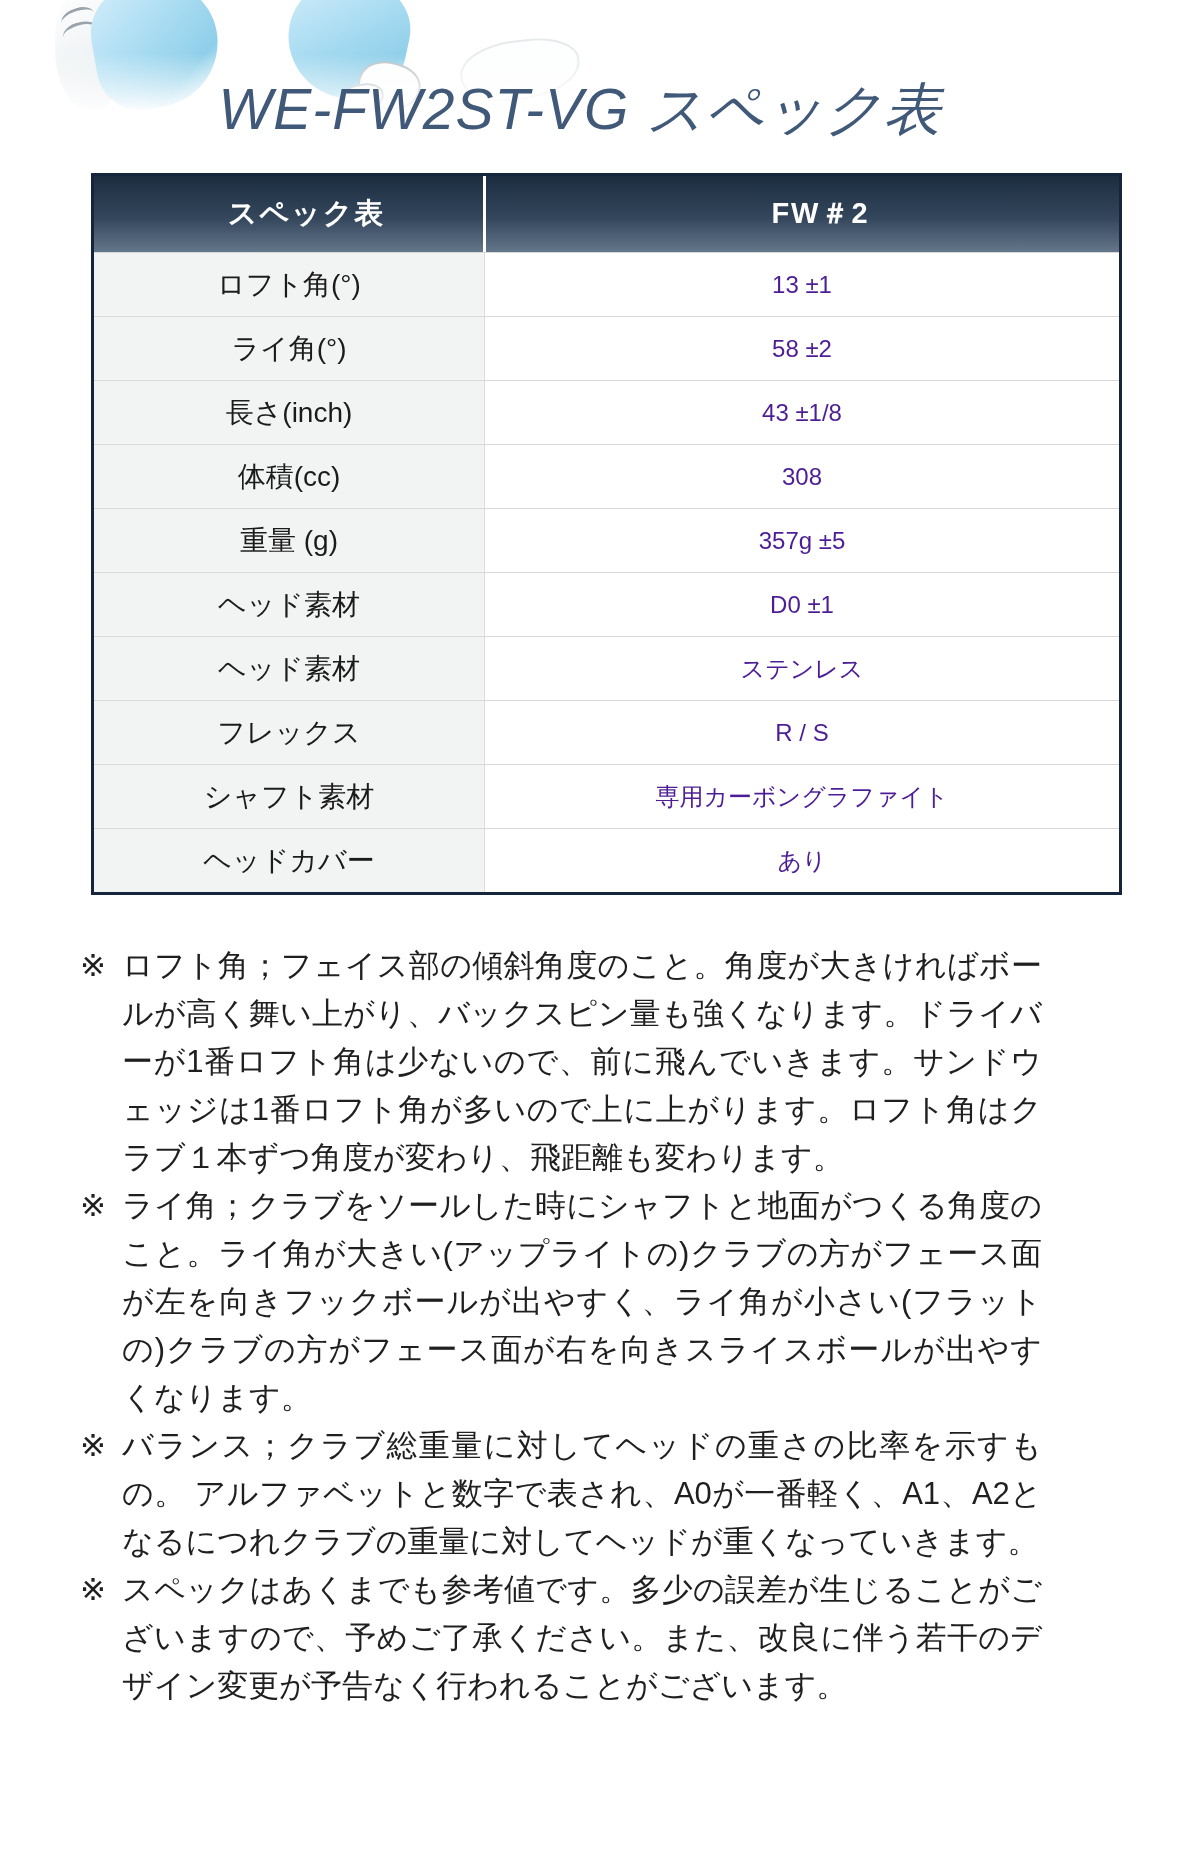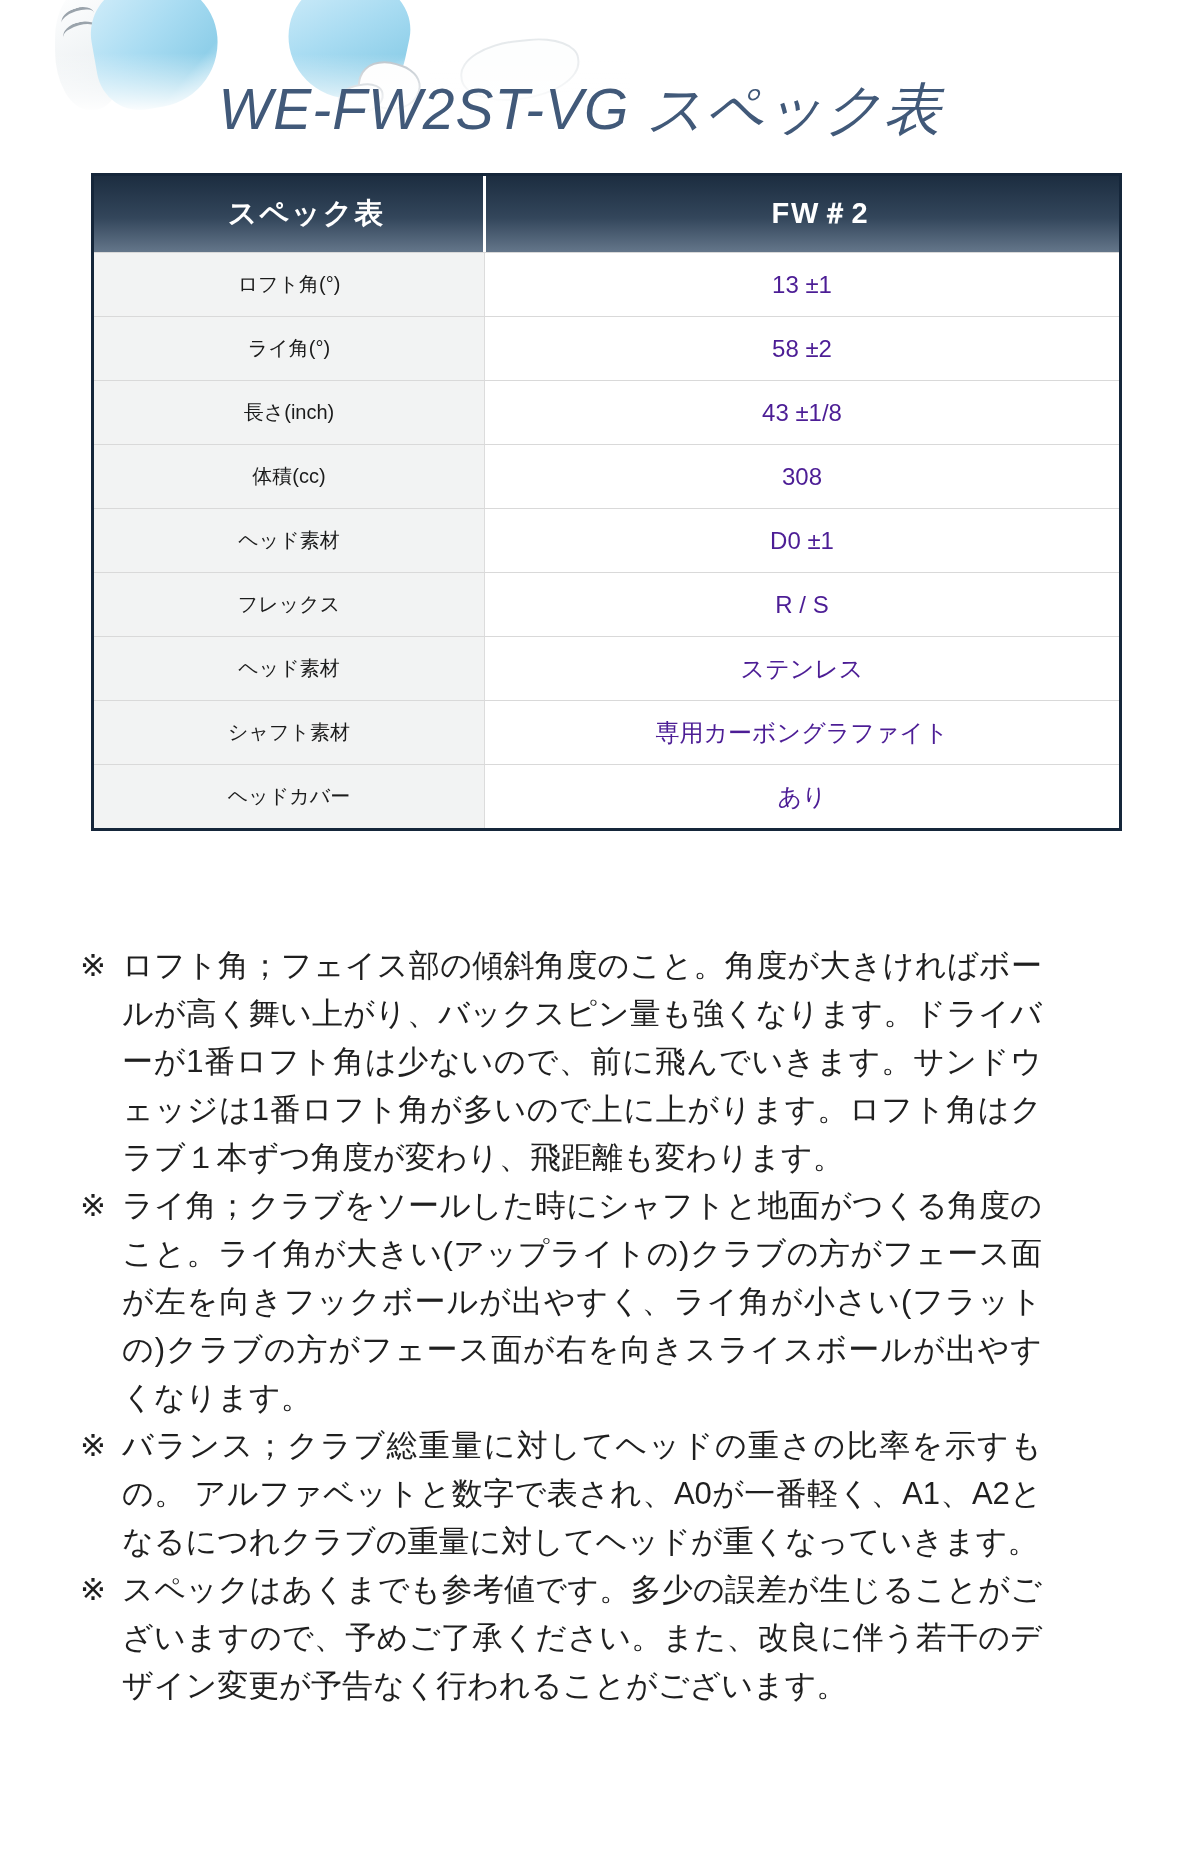--- a/index.html
+++ b/index.html
@@ -43,21 +43,21 @@
   .t-header{display:flex;height:76px;
     background:linear-gradient(180deg,var(--header-top) 0%,var(--header-mid) 55%,var(--header-bottom) 100%);}
   .t-header .h-cell{display:flex;align-items:center;justify-content:center;
     color:#ffffff;font-weight:bold;font-size:29px;letter-spacing:2px;padding-left:36px;}
   .h-col1{width:389px;}
   .h-div{width:3px;background:#ffffff;}
   .h-col2{flex:1;}
   .t-row{display:flex;height:64px;border-top:1px solid var(--row-line);}
   .t-row:first-of-type{border-top:none;}
   .c-label{width:391px;background:var(--label-bg);border-right:1px solid #dcdcdc;
-    display:flex;align-items:center;justify-content:center;font-size:20px;color:#1b1b1b;}
+    display:flex;align-items:center;justify-content:center;font-size:28px;color:#1b1b1b;}
   .c-value{flex:1;display:flex;align-items:center;justify-content:center;
     font-size:24px;color:#4c1d95;background:#ffffff;}
 
   
   .notes{position:absolute;top:942px;left:80px;width:985px;}
   .note{display:flex;align-items:flex-start;}
   .note .mark{width:42px;flex:0 0 42px;font-size:31px;line-height:48px;color:#1f1f1f;}
   .note .txt{width:920px;font-size:31px;line-height:48px;color:#1f1f1f;
     text-align:justify;overflow-wrap:anywhere;word-break:break-all;}
 </style>
@@ -107,30 +107,34 @@
     </div>
     <div class="t-row">
       <div class="c-label">長さ(inch)</div>
       <div class="c-value">43 ±1/8</div>
     </div>
     <div class="t-row">
       <div class="c-label">体積(cc)</div>
       <div class="c-value">308</div>
     </div>
     <div class="t-row">
+      <div class="c-label">重量 (g)</div>
+      <div class="c-value">357g ±5</div>
+    </div>
+    <div class="t-row">
       <div class="c-label">ヘッド素材</div>
       <div class="c-value">D0 ±1</div>
     </div>
     <div class="t-row">
+      <div class="c-label">ヘッド素材</div>
+      <div class="c-value">ステンレス</div>
+    </div>
+    <div class="t-row">
       <div class="c-label">フレックス</div>
       <div class="c-value">R / S</div>
-    </div>
-    <div class="t-row">
-      <div class="c-label">ヘッド素材</div>
-      <div class="c-value">ステンレス</div>
     </div>
     <div class="t-row">
       <div class="c-label">シャフト素材</div>
       <div class="c-value">専用カーボングラファイト</div>
     </div>
     <div class="t-row">
       <div class="c-label">ヘッドカバー</div>
       <div class="c-value">あり</div>
     </div>
   </div>

